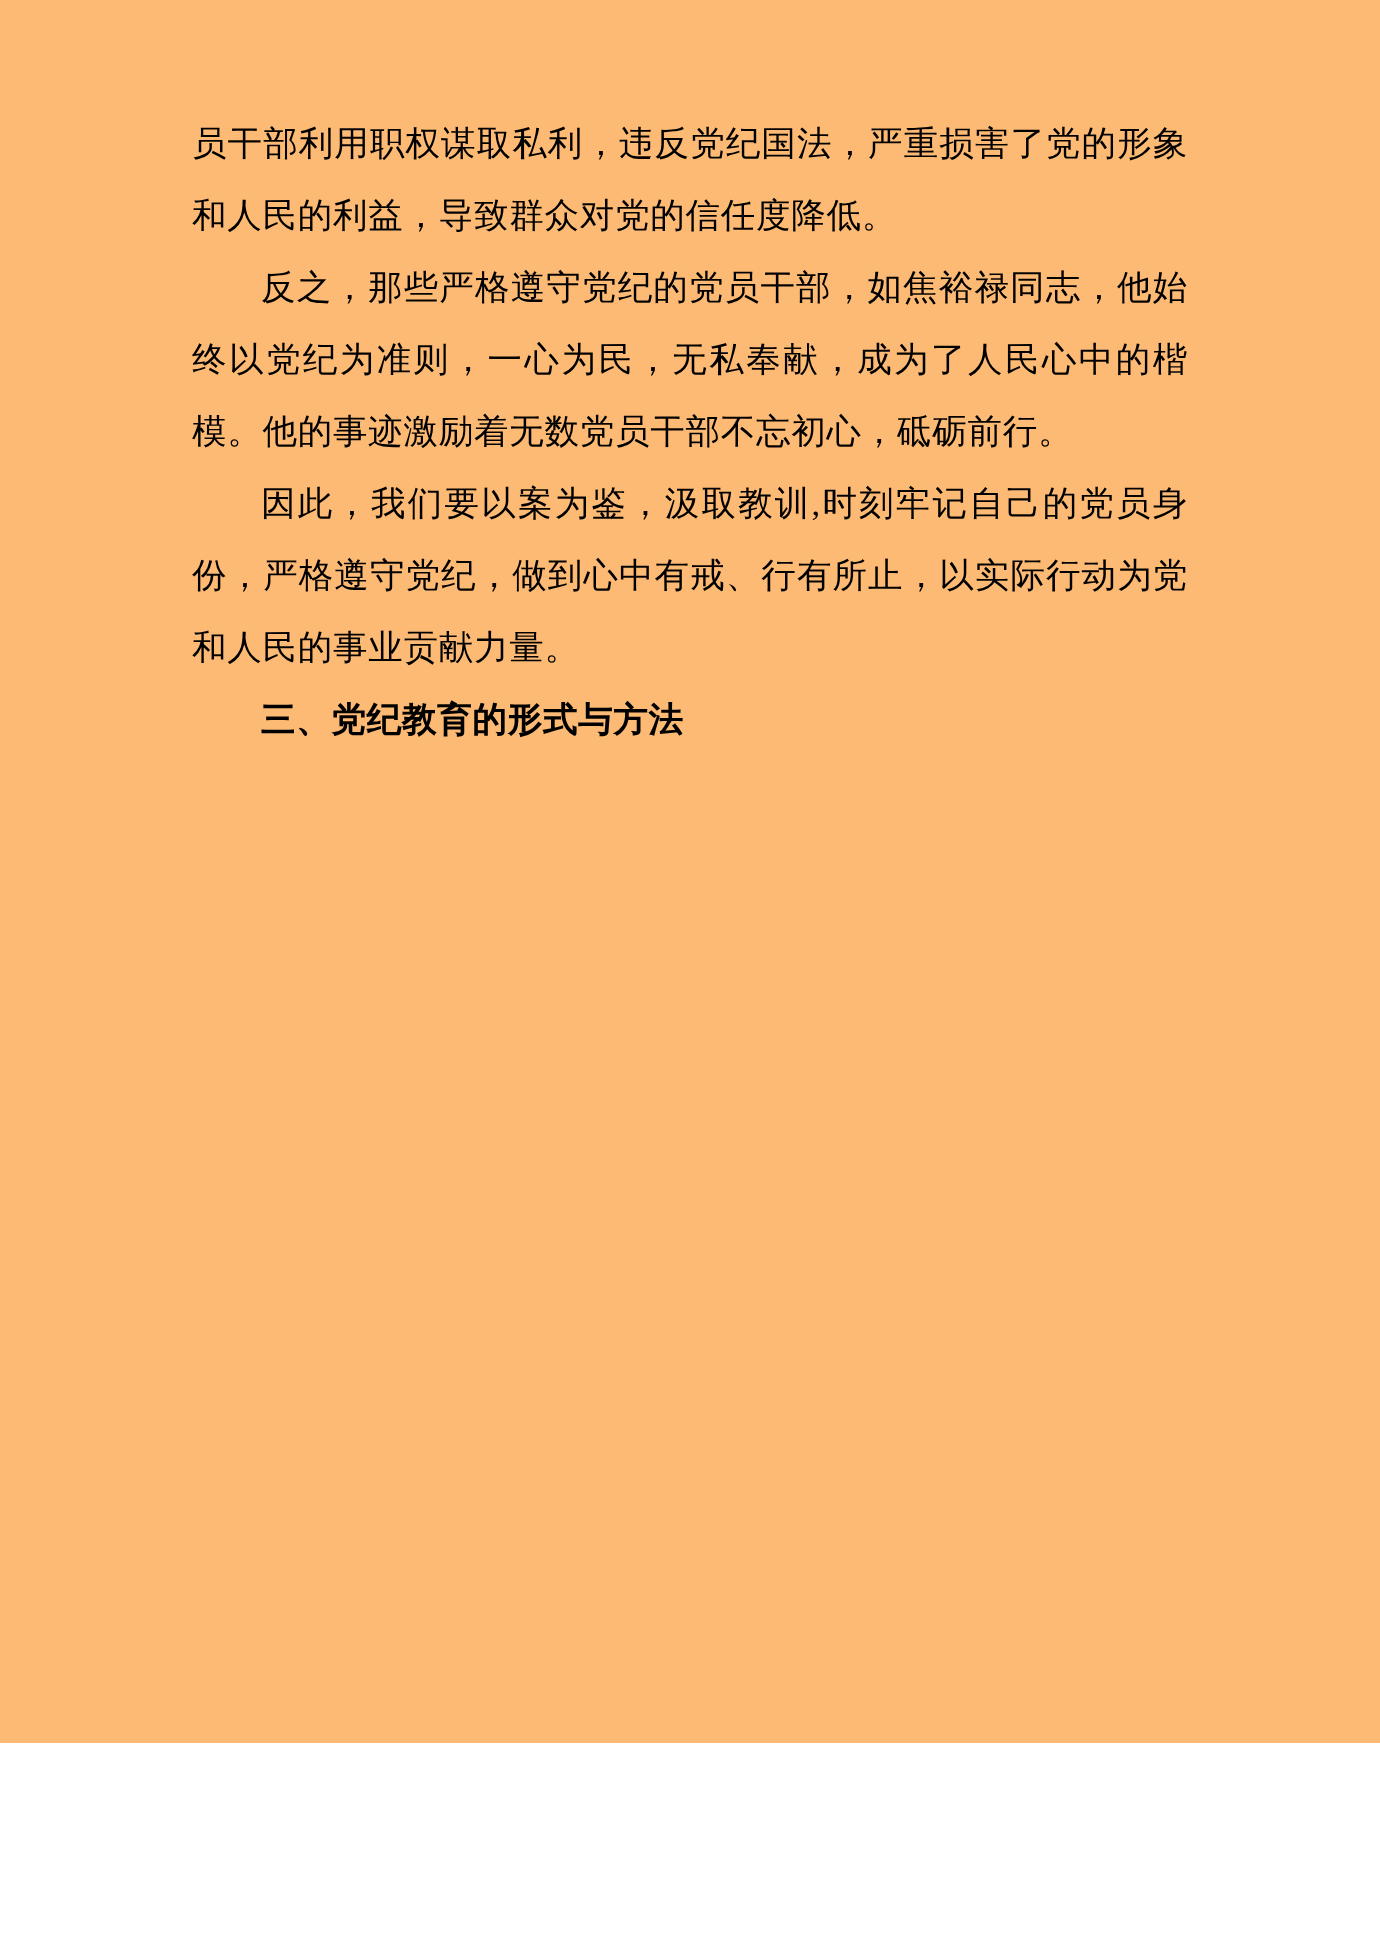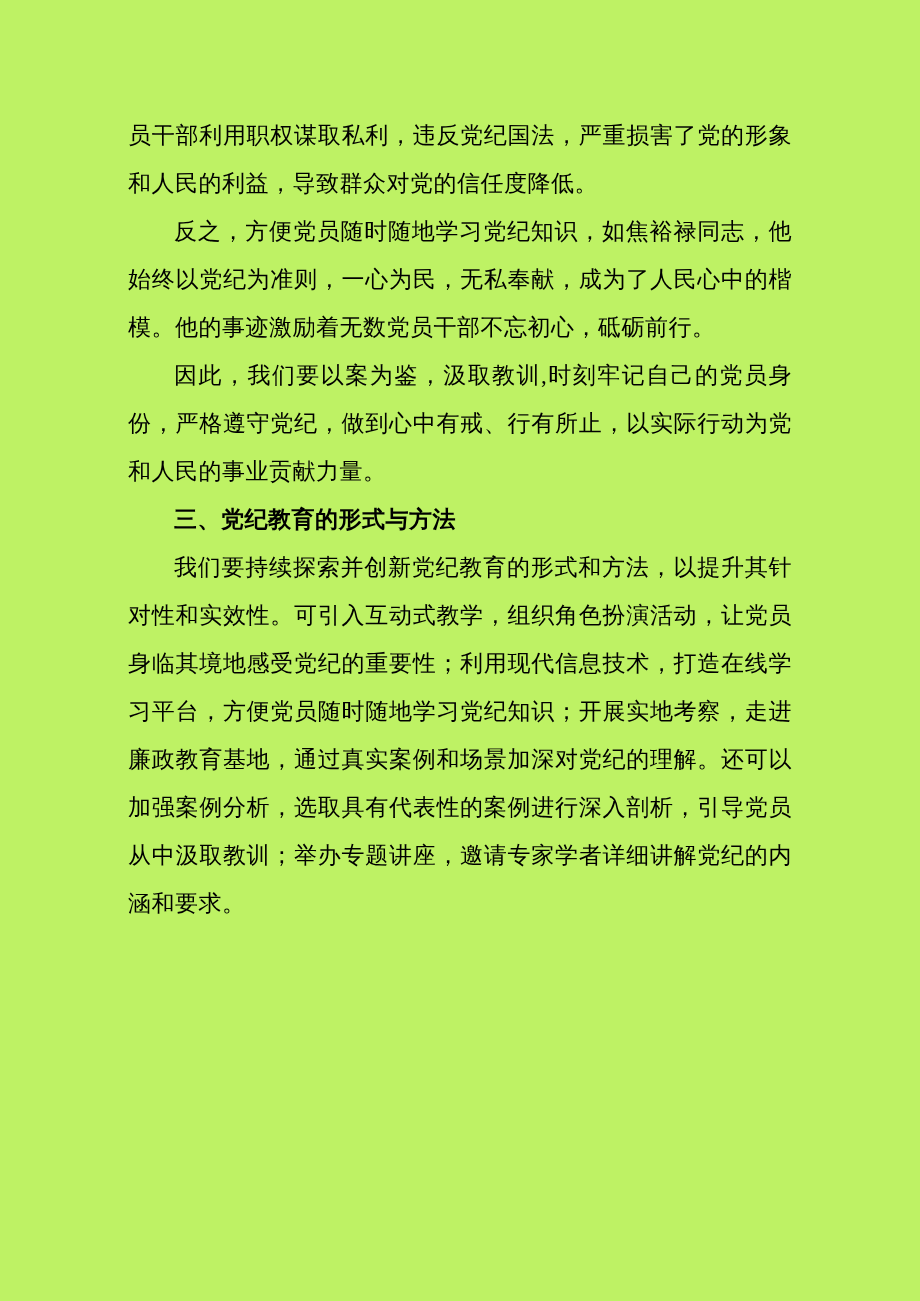--- a/index.html
+++ b/index.html
@@ -10,23 +10,23 @@
     body {
       width: 920px;
       height: 1301px;
       font-family: "Liberation Serif", "DejaVu Serif", serif;
       color: #000000;
       overflow: hidden;
     }
     .page {
       box-sizing: border-box;
       width: 920px;
-      height: 1301px;
-      padding: 112px 128px 0 128px;
-      background: #bef264;
+      height: 1162px;
+      padding: 72px 128px 0 128px;
+      background: #fdba74;
     }
     .doc p {
       margin: 0;
       font-size: 23px;
       line-height: 48px;
       text-align: justify;
       letter-spacing: 0.5px;
       word-break: break-all;
     }
     .doc p.indent {
@@ -36,18 +36,17 @@
       text-indent: 2em;
       font-weight: 700;
     }
   </style>
 </head>
 <body>
 
 <div class="page">
   <div class="doc">
     <p>员干部利用职权谋取私利，违反党纪国法，严重损害了党的形象和人民的利益，导致群众对党的信任度降低。</p>
-    <p class="indent">反之，方便党员随时随地学习党纪知识，如焦裕禄同志，他始终以党纪为准则，一心为民，无私奉献，成为了人民心中的楷模。他的事迹激励着无数党员干部不忘初心，砥砺前行。</p>
+    <p class="indent">反之，那些严格遵守党纪的党员干部，如焦裕禄同志，他始终以党纪为准则，一心为民，无私奉献，成为了人民心中的楷模。他的事迹激励着无数党员干部不忘初心，砥砺前行。</p>
     <p class="indent">因此，我们要以案为鉴，汲取教训,时刻牢记自己的党员身份，严格遵守党纪，做到心中有戒、行有所止，以实际行动为党和人民的事业贡献力量。</p>
     <p class="heading">三、党纪教育的形式与方法</p>
-    <p class="indent">我们要持续探索并创新党纪教育的形式和方法，以提升其针对性和实效性。可引入互动式教学，组织角色扮演活动，让党员身临其境地感受党纪的重要性；利用现代信息技术，打造在线学习平台，方便党员随时随地学习党纪知识；开展实地考察，走进廉政教育基地，通过真实案例和场景加深对党纪的理解。还可以加强案例分析，选取具有代表性的案例进行深入剖析，引导党员从中汲取教训；举办专题讲座，邀请专家学者详细讲解党纪的内涵和要求。</p>
   </div>
 </div>
 
 </body></html>

